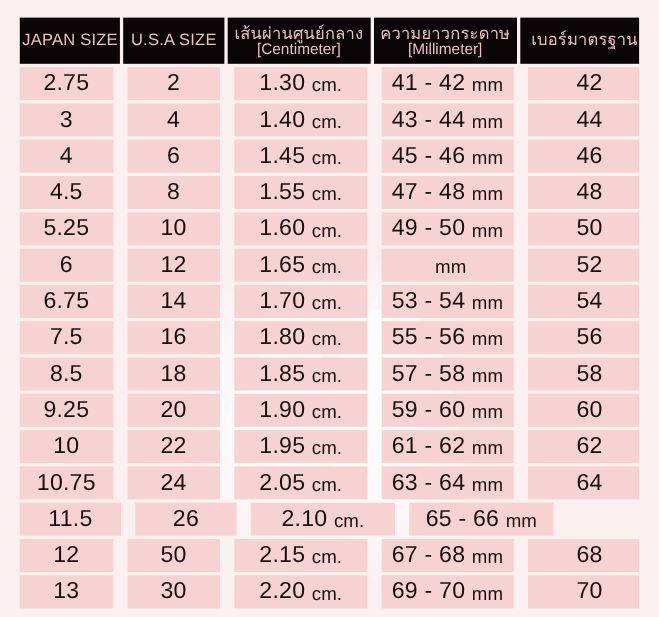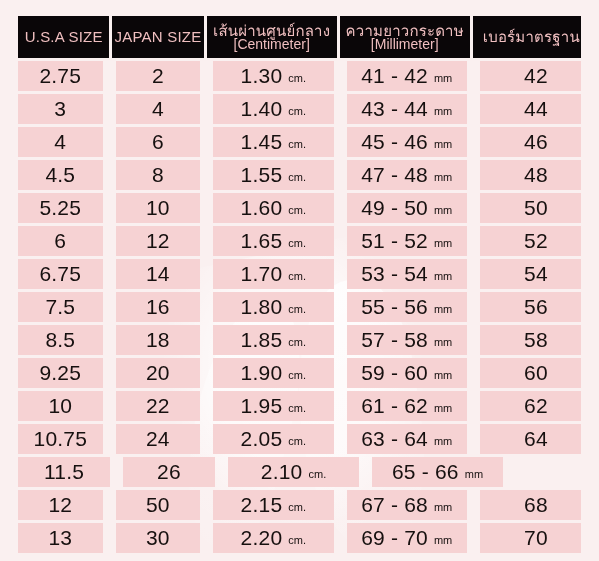--- a/index.html
+++ b/index.html
@@ -105,21 +105,21 @@
     display: flex;
     align-items: center;
     justify-content: center;
     box-sizing: border-box;
     color: #16100f;
     font-size: 21px;
     letter-spacing: .2px;
     white-space: nowrap;
   }
   .cell .unit {
-    font-size: 11px;
+    font-size: 17px;
     margin-left: 6px;
     position: relative;
     top: 2px;
     letter-spacing: 0;
   }
 
   
   .c1 { width: 92px; }
   .c2 { width: 92px; }
   .c3 { width: 131px; }
@@ -129,25 +129,25 @@
 </head>
 <body>
 
 <div class="watermark wm-a"></div>
 <div class="watermark wm-b"></div>
 <div class="watermark wm-c"></div>
 
 <div class="sheet">
 
   <div class="header-row">
+    <div class="header-cell c2">
+      <span class="th-main">JAPAN SIZE</span>
+    </div>
     <div class="header-cell c1">
       <span class="th-main">U.S.A SIZE</span>
-    </div>
-    <div class="header-cell c2">
-      <span class="th-main">JAPAN SIZE</span>
     </div>
     <div class="header-cell c3 two-line">
       <span class="th-main">เส้นผ่านศูนย์กลาง</span>
       <span class="th-sub">[Centimeter]</span>
     </div>
     <div class="header-cell c4 two-line">
       <span class="th-main">ความยาวกระดาษ</span>
       <span class="th-sub">[Millimeter]</span>
     </div>
     <div class="header-cell c5">
@@ -256,21 +256,20 @@
           <span>6</span>
         </div>
         <div class="cell c2">
           <span>12</span>
         </div>
         <div class="cell c3">
           <span>1.65</span>
           <span class="unit">cm.</span>
         </div>
         <div class="cell c4">
-          <span>51 - 52</span>
           <span class="unit">mm</span>
         </div>
         <div class="cell c5">
           <span>52</span>
         </div>
       </div>
       <div class="data-row">
         <div class="cell c1">
           <span>6.75</span>
         </div>

